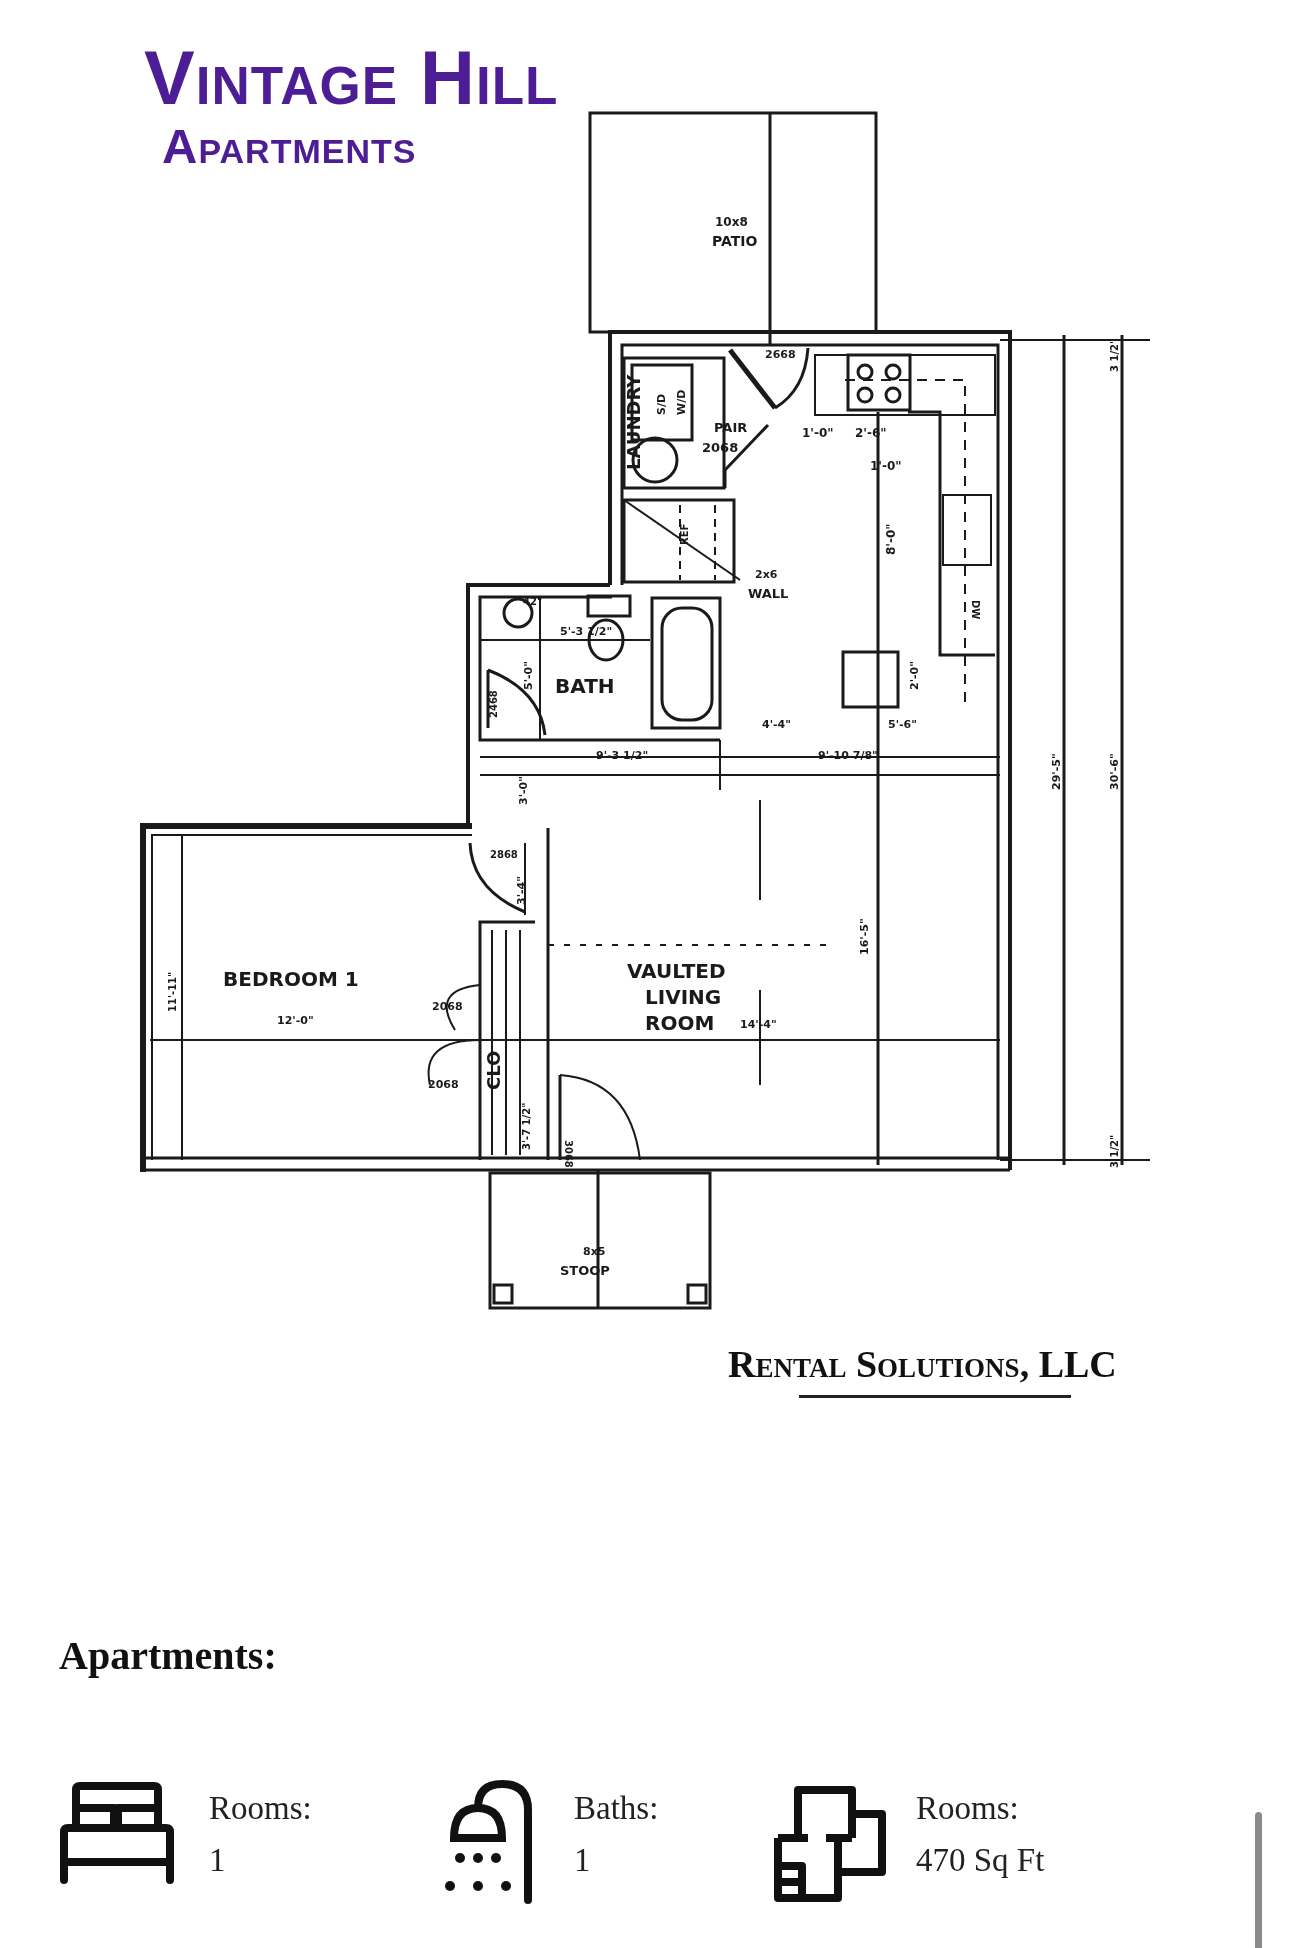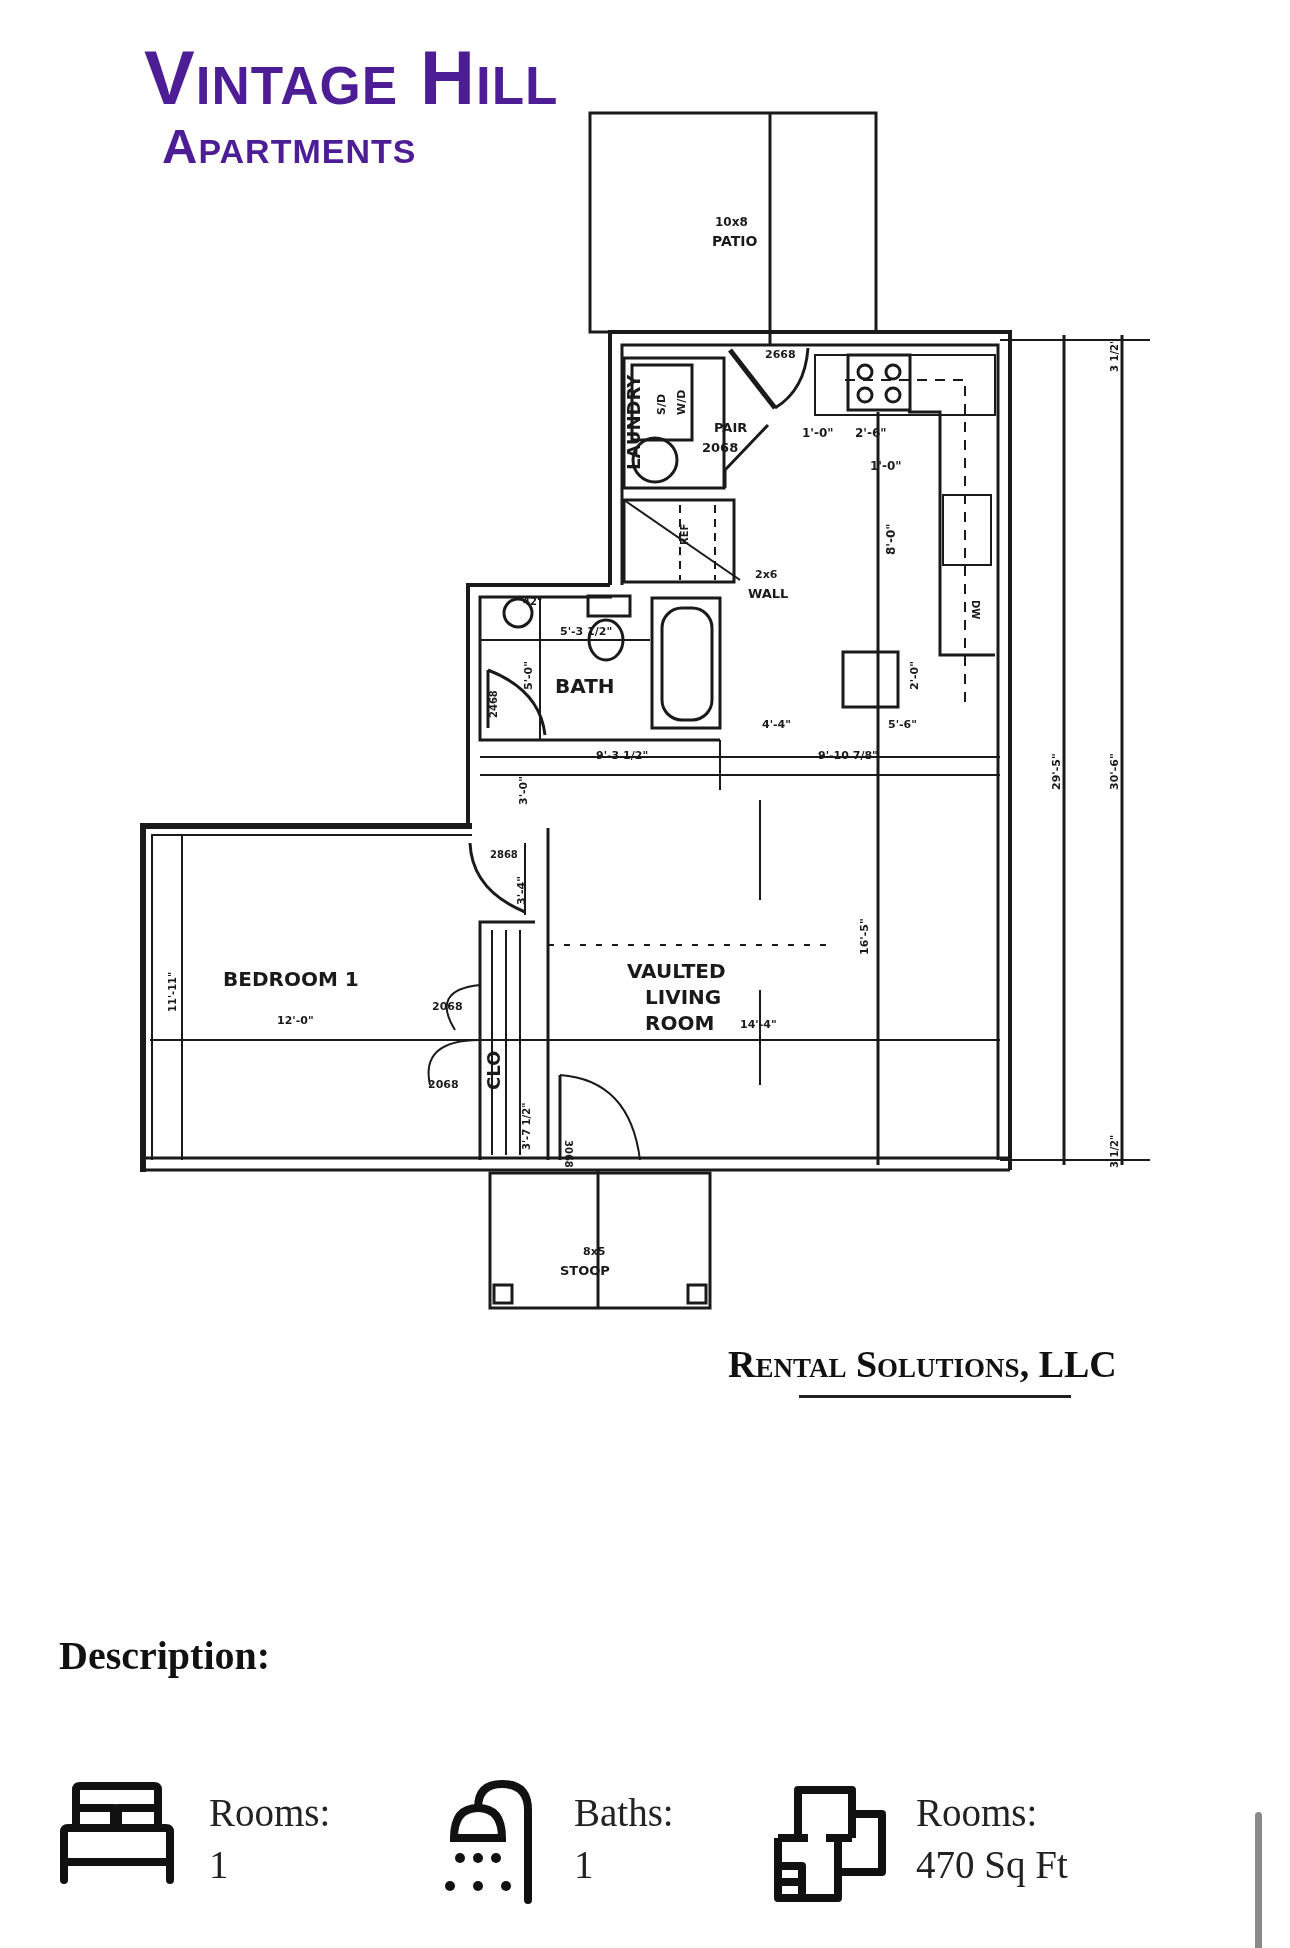--- a/index.html
+++ b/index.html
@@ -8,21 +8,21 @@
   .title { font-family:Liberation Sans, sans-serif; font-weight:bold; color:#4c1d95; font-variant:small-caps; letter-spacing:1px; line-height:1; }
   #title-line1 { left:144px; top:40px; font-size:76px; }
   #title-line2 { left:162px; top:122px; font-size:49px; }
   #plan { position:absolute; left:0; top:0; width:1290px; height:1400px; }
   #plan text { font-family:"DejaVu Sans", sans-serif; font-weight:bold; fill:#1a1a1a; }
   .company { left:728px; top:1342px; font-size:38px; font-weight:bold; font-variant:small-caps; letter-spacing:0px; font-family:"Liberation Serif", serif; }
   .company-rule { left:799px; top:1395px; width:272px; height:3px; background:#222; }
   .desc { left:59px; top:1632px; font-size:40px; font-weight:bold; font-family:"Liberation Serif", serif; }
   .stat { position:absolute; top:1780px; height:120px; }
   .stat .icon { position:absolute; left:0; top:0; }
-  .stat .label, .stat .value { position:absolute; font-size:39px; font-family:"Liberation Serif", serif; color:#222; white-space:nowrap; }
+  .stat .label, .stat .value { position:absolute; font-size:33px; font-family:"Liberation Serif", serif; color:#222; white-space:nowrap; }
   .stat .label { top:10px; }
   .stat .value { top:62px; }
   .scrollbar { left:1255px; top:1812px; width:7px; height:140px; background:#8a8a8a; border-radius:4px; }
 </style>
 </head>
 <body>
 
 <div class="abs title" id="title-line1">Vintage Hill</div>
 <div class="abs title" id="title-line2">Apartments</div>
 
@@ -163,21 +163,21 @@
 
   <text x="1060" y="790" font-size="11" transform="rotate(-90 1060 790)">29'-5"</text>
   <text x="1118" y="790" font-size="11" transform="rotate(-90 1118 790)">30'-6"</text>
   <text x="1118" y="372" font-size="10" transform="rotate(-90 1118 372)">3 1/2"</text>
   <text x="1118" y="1168" font-size="10" transform="rotate(-90 1118 1168)">3 1/2"</text>
 </svg>
 
 <div class="abs company">Rental Solutions, LLC</div>
 <div class="abs company-rule"></div>
 
-<div class="abs desc">Description:</div>
+<div class="abs desc">Apartments:</div>
 
 <div class="stat" style="left:58px; width:330px;">
   <svg class="icon" width="120" height="110" viewBox="0 0 120 110">
     <g fill="none" stroke="#111" stroke-width="8" stroke-linejoin="round" stroke-linecap="round">
       <path d="M18 36 L18 10 Q18 6 22 6 L96 6 Q100 6 100 10 L100 36"></path>
       <rect x="18" y="28" width="38" height="20"></rect>
       <rect x="60" y="28" width="40" height="20"></rect>
       <path d="M6 100 L6 52 Q6 48 10 48 L108 48 Q112 48 112 52 L112 100"></path>
       <line x1="6" y1="82" x2="112" y2="82"></line>
     </g>

